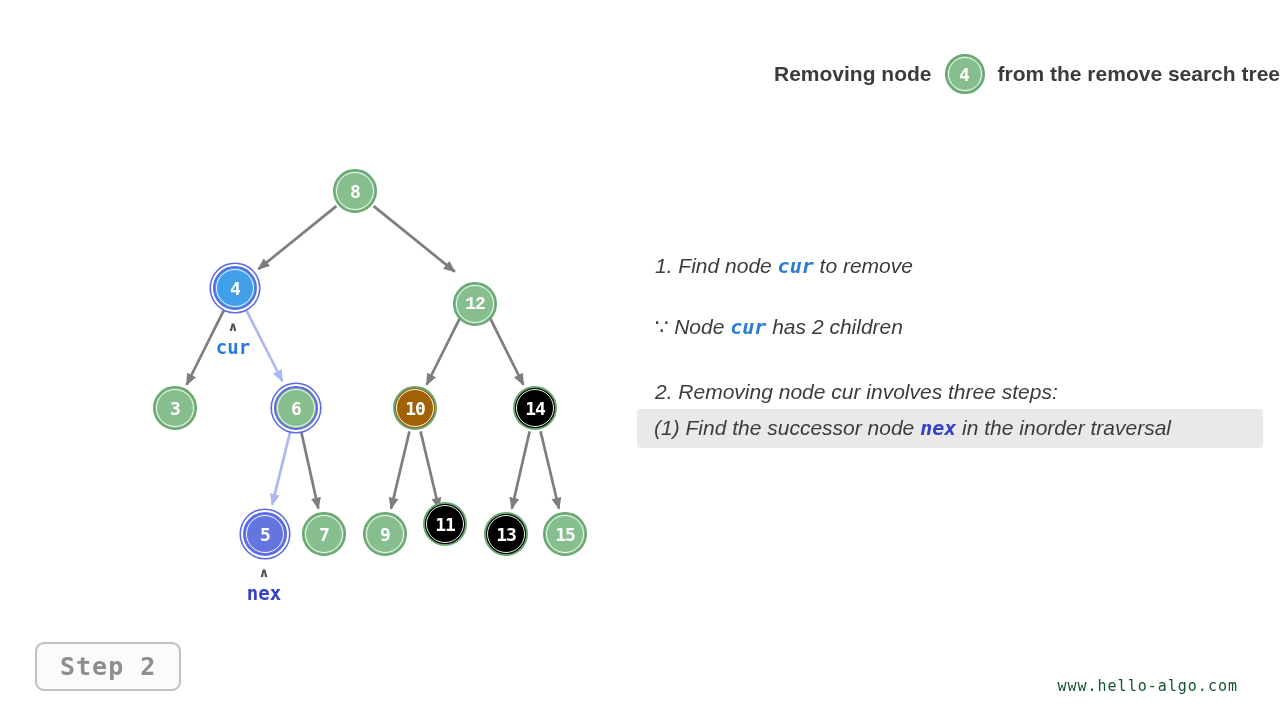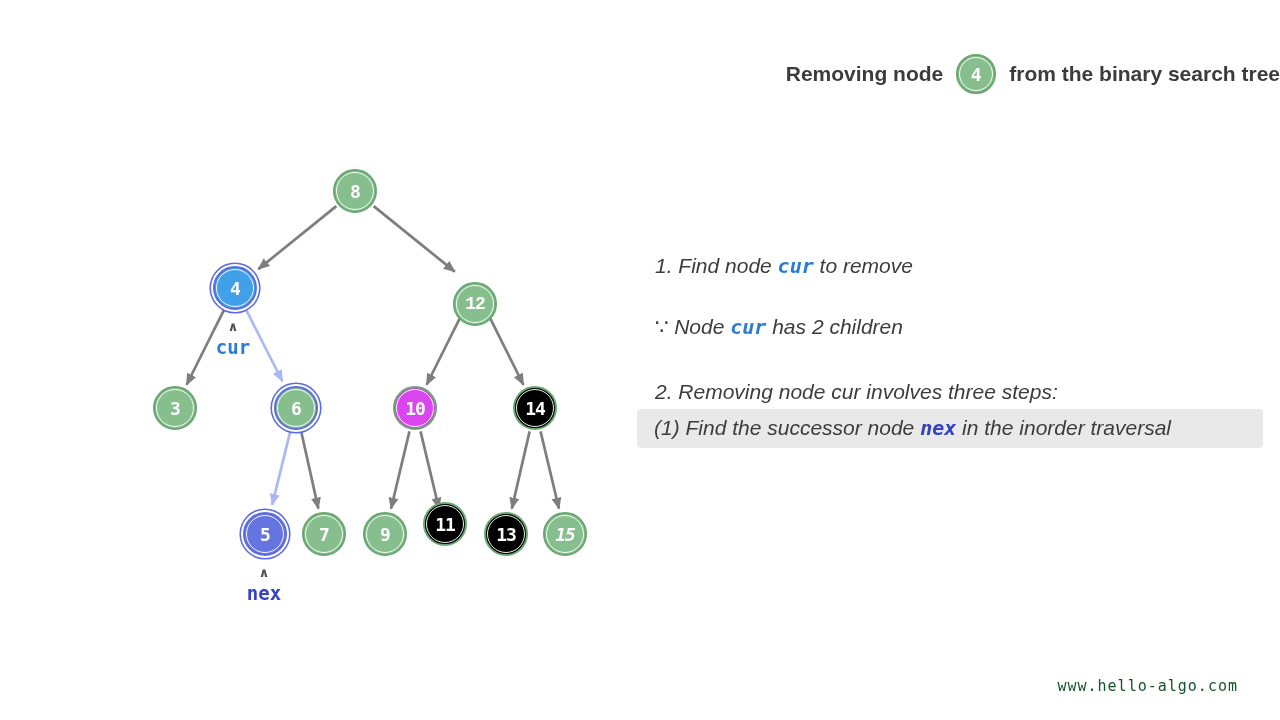--- a/index.html
+++ b/index.html
@@ -69,21 +69,21 @@
 </head>
 <body>
 
 <div class="canvas">
 
   <div class="title">
     <span>Removing node</span>
     <span class="title-node">
       <span>4</span>
     </span>
-    <span>from the binary search tree</span>
+    <span>from the remove search tree</span>
   </div>
 
   <svg id="edge-layer" width="1280" height="720" viewBox="0 0 1280 720">
     <defs>
       <marker id="arrow-gray" markerUnits="userSpaceOnUse" markerWidth="14" markerHeight="12" refX="11" refY="5" orient="auto">
         <path d="M0,0 L12,5 L0,10 z" fill="#7e7e7e"></path>
       </marker>
       <marker id="arrow-hl" markerUnits="userSpaceOnUse" markerWidth="14" markerHeight="12" refX="11" refY="5" orient="auto">
         <path d="M0,0 L12,5 L0,10 z" fill="#acb8f3"></path>
       </marker>
@@ -113,57 +113,60 @@
       </div>
       <div class="node" style="left: 475px; top: 304px; background: rgb(135, 190, 142); border-color: rgb(103, 167, 112); font-family: Liberation Mono, monospace;">
         <span>12</span>
       </div>
       <div class="node" style="left: 175px; top: 408px; background: rgb(135, 190, 142); border-color: rgb(103, 167, 112);">
         <span>3</span>
       </div>
       <div class="node ringed" style="left: 296px; top: 408px; background: rgb(135, 190, 142); border-color: rgb(91, 108, 227);">
         <span>6</span>
       </div>
-      <div class="node" style="left: 415px; top: 408px; background: #d946ef; border-color: rgb(103, 167, 112);">
+      <div class="node" style="left: 415px; top: 408px; background: #a16207; border-color: rgb(103, 167, 112);">
         <span>10</span>
       </div>
       <div class="node" style="left: 535px; top: 408px; background: #000000; border-color: rgb(103, 167, 112);">
         <span>14</span>
       </div>
       <div class="node ringed" style="left: 265px; top: 534px; background: rgb(101, 117, 224); border-color: rgb(91, 108, 227);">
         <span>5</span>
       </div>
       <div class="node" style="left: 324px; top: 534px; background: rgb(135, 190, 142); border-color: rgb(103, 167, 112);">
         <span>7</span>
       </div>
       <div class="node" style="left: 385px; top: 534px; background: rgb(135, 190, 142); border-color: rgb(103, 167, 112);">
         <span>9</span>
       </div>
       <div class="node" style="left: 445px; top: 524px; background: #000000; border-color: rgb(103, 167, 112); justify-content: center;">
         <span>11</span>
       </div>
       <div class="node" style="left: 506px; top: 534px; background: #000000; border-color: rgb(103, 167, 112);">
         <span>13</span>
       </div>
-      <div class="node" style="left: 565px; top: 534px; background: rgb(135, 190, 142); border-color: rgb(103, 167, 112); font-style: italic;">
+      <div class="node" style="left: 565px; top: 534px; background: rgb(135, 190, 142); border-color: rgb(103, 167, 112);">
         <span>15</span>
       </div>
     </div>
   <div id="pointer-layer">
       <div class="pointer" style="left: 233px; top: 320px;">
         <span class="caret">∧</span>
         <span class="pointer-label" style="color: rgb(43, 124, 217);">cur</span>
       </div>
       <div class="pointer" style="left: 264px; top: 566px;">
         <span class="caret">∧</span>
         <span class="pointer-label" style="color: rgb(52, 66, 198);">nex</span>
       </div>
     </div>
   <div id="notes-layer">
       <div class="note" style="top: 252px;"><span>1. Find node </span><span class="kw" style="color: rgb(43, 124, 217);">cur</span><span> to remove</span></div>
       <div class="note" style="top: 313px;"><span>∵ Node </span><span class="kw" style="color: rgb(43, 124, 217);">cur</span><span> has 2 children</span></div>
       <div class="note" style="top: 378px;"><span>2. Removing node cur involves three steps:</span></div>
       <div class="note highlight" style="top: 409px;"><span>(1) Find the successor node </span><span class="kw" style="color: rgb(52, 66, 198);">nex</span><span> in the inorder traversal</span></div>
     </div>
 
+  <div class="step-badge">
+    <span>Step 2</span>
+  </div>
 
   <div class="watermark">www.hello-algo.com</div>
 </div>
 
 </body></html>

